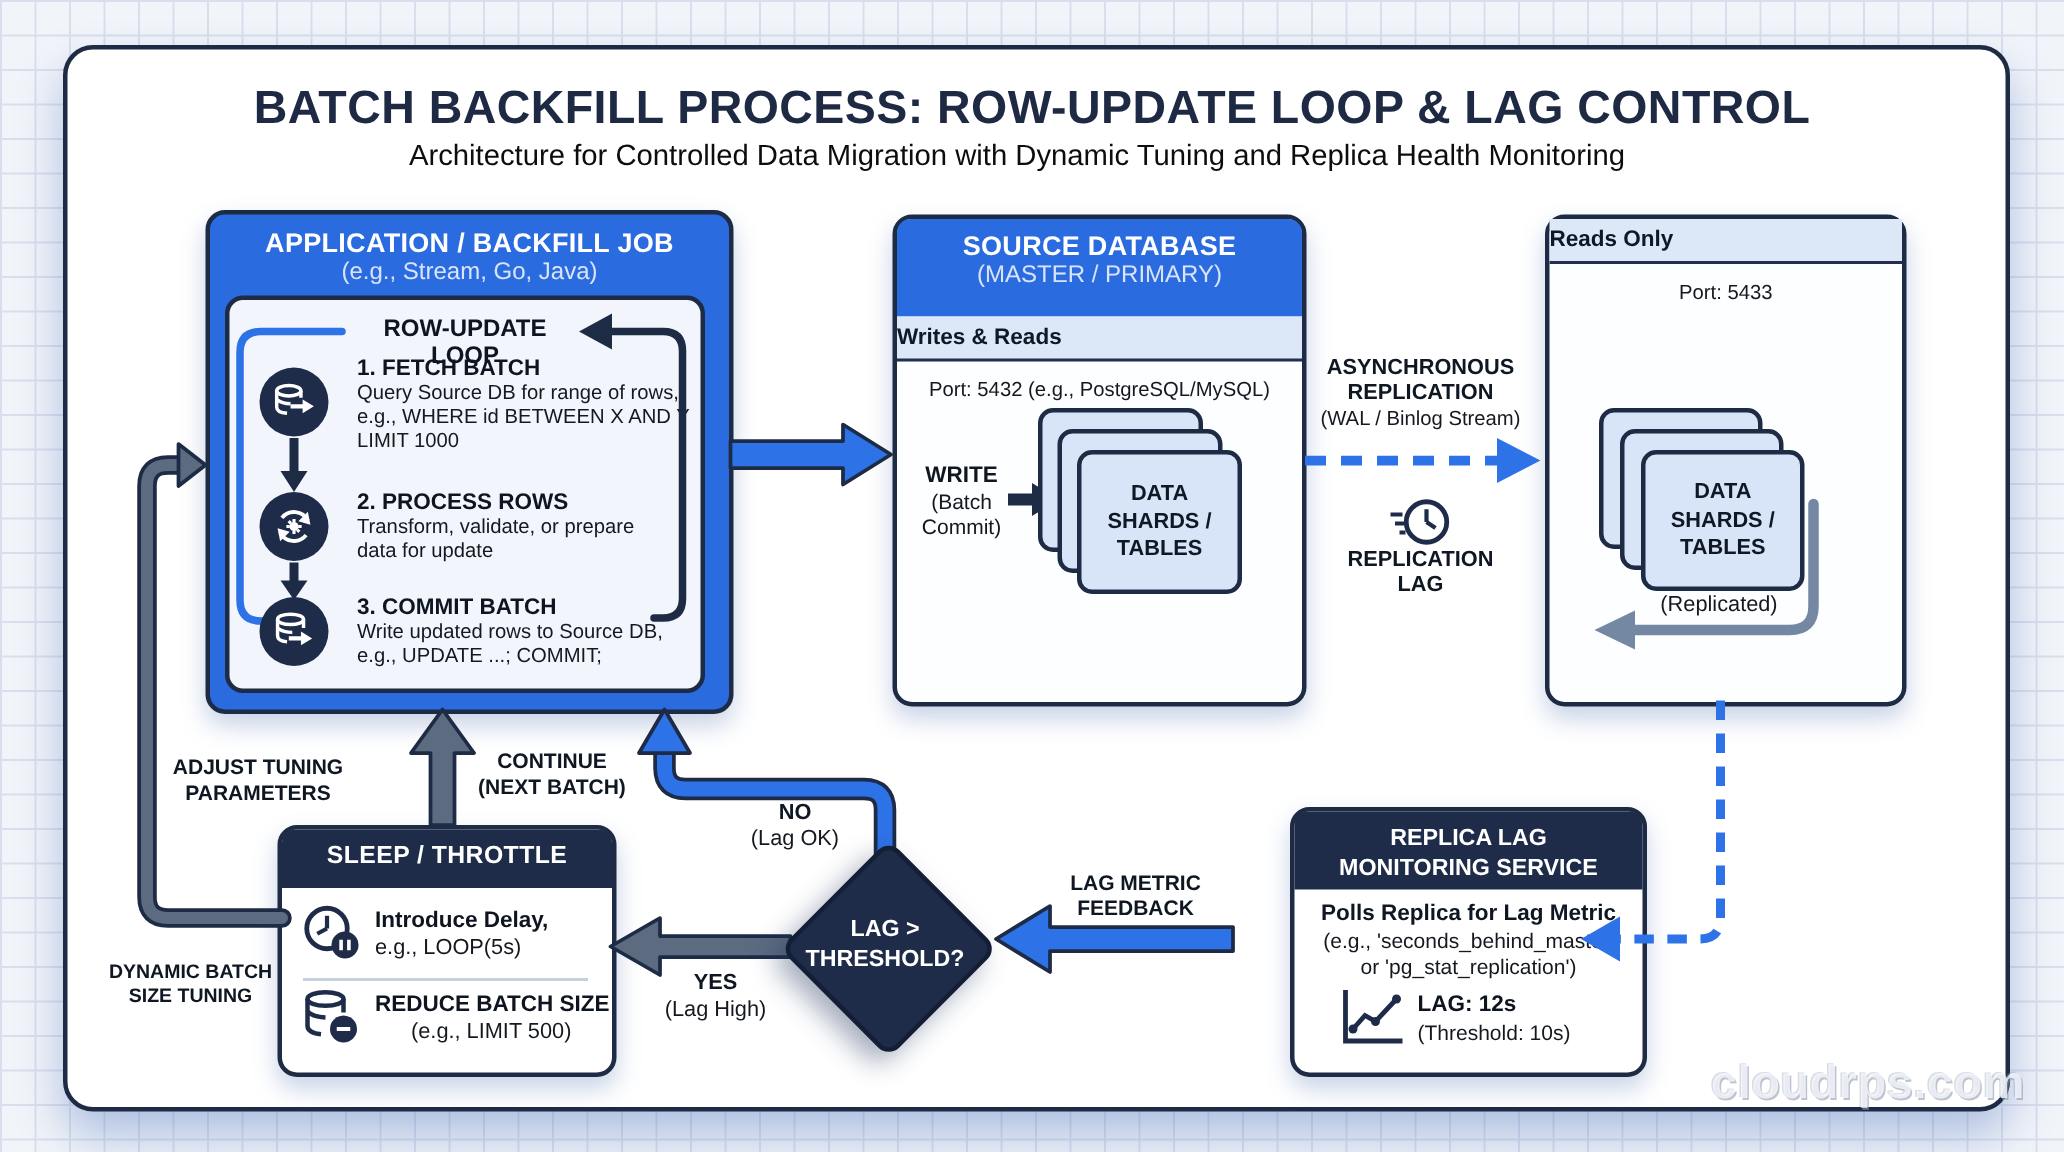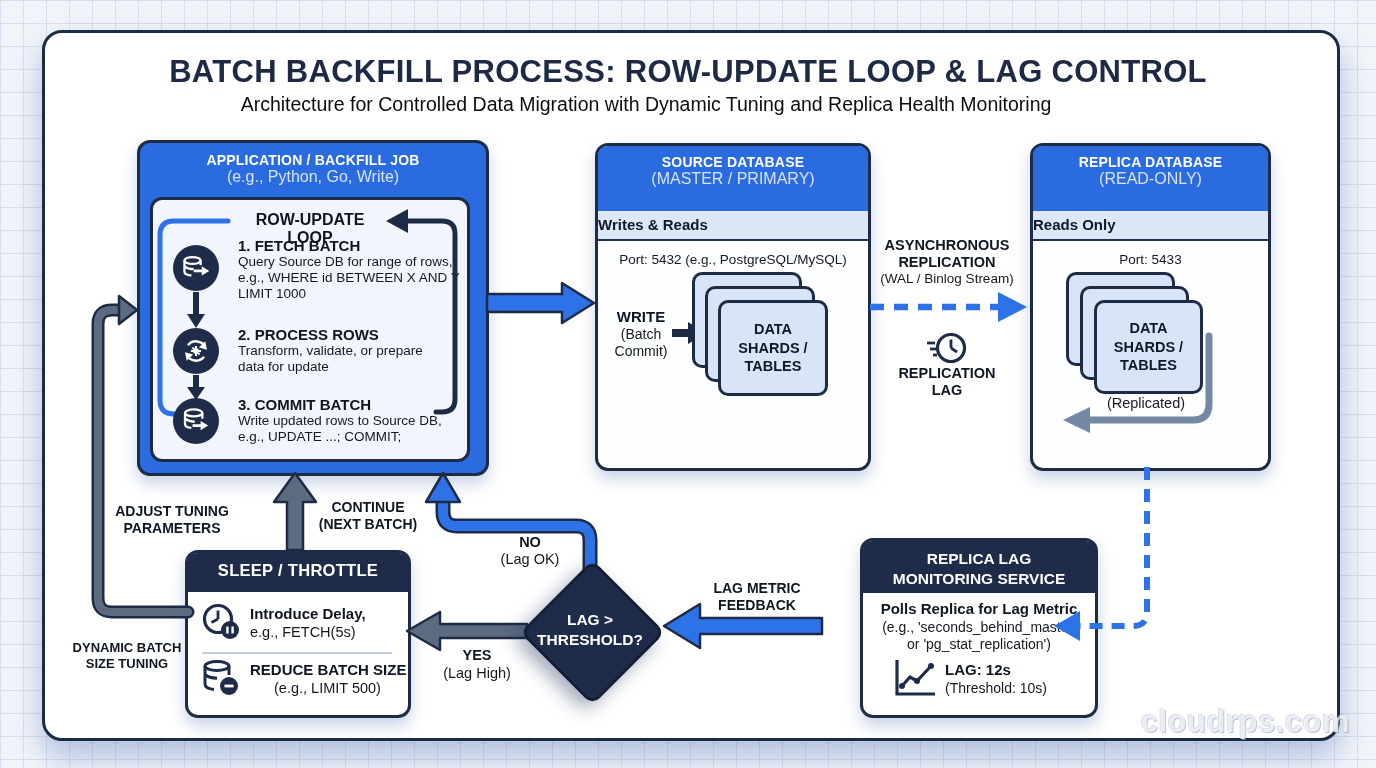--- a/index.html
+++ b/index.html
@@ -8,24 +8,24 @@
     background-color:#f1f4f9;
     background-image:linear-gradient(#d8dfec 1px, transparent 1px),
                      linear-gradient(90deg,#d8dfec 1px, transparent 1px);
     background-size:23px 23px;}
   .abs{position:absolute;}
   .main-frame{left:42px;top:30px;width:1292px;height:705px;background:#ffffff;
     border:3.5px solid #1d2b45;border-radius:20px;box-shadow:0 16px 30px rgba(80,115,190,.4);z-index:1;}
   .z2{z-index:2}.z4{z-index:4}
   .page-title{left:0;top:54px;width:1376px;text-align:center;font-size:31px;font-weight:800;
     color:#1e2a44;letter-spacing:.3px;z-index:2;}
-  .page-subtitle{left:0;top:93px;width:1292px;text-align:center;font-size:19.5px;color:#0d0d0d;z-index:2;}
+  .page-subtitle{left:0;top:93px;width:1292px;text-align:center;font-size:19.5px;color:#0d0d0d;z-index:2;padding-left:32px;}
   .box{border:3px solid #1d2b45;border-radius:13px;box-shadow:0 8px 16px rgba(90,120,180,.33);}
   .blue-hd{background:#2b6be0;color:#fff;text-align:center;}
-  .hd-line1{font-weight:bold;font-size:14px;letter-spacing:.2px;}
+  .hd-line1{font-weight:bold;font-size:18px;letter-spacing:.2px;}
   .hd-line2{font-size:16px;color:#d9e4fa;}
   .band{background:#dce8f8;border-bottom:2.5px solid #22304d;text-align:left;
     font-weight:bold;font-size:15px;color:#101826;padding-top:5px;height:23px;}
   .port{ text-align:center;font-size:13.5px;color:#14181f;}
   .card{border:3px solid #1d2b45;border-radius:10px;background:#d8e5f8;}
   .card-label{font-weight:bold;font-size:14.5px;color:#101826;text-align:center;line-height:1.3;}
   .lbl-b{font-weight:bold;color:#0f1722;text-align:center;line-height:1.25;}
   .lbl-r{color:#15191f;text-align:center;line-height:1.25;}
   .inner-panel{background:#f2f6fc;border:3px solid #1d2b45;border-radius:12px;}
   .step-title{font-weight:bold;font-size:15px;color:#0e1520;}
@@ -47,21 +47,21 @@
 <div class="canvas">
 
   <div class="abs main-frame"></div>
 
   <div class="abs page-title">BATCH BACKFILL PROCESS: ROW-UPDATE LOOP &amp; LAG CONTROL</div>
   <div class="abs page-subtitle">Architecture for Controlled Data Migration with Dynamic Tuning and Replica Health Monitoring</div>
 
   <div class="abs box z2" style="left:137px;top:140px;width:346px;height:330px;background:#2b6be0;">
     <div class="abs" style="left:0;top:9px;width:100%;text-align:center;color:#fff;">
       <div class="hd-line1">APPLICATION / BACKFILL JOB</div>
-      <div class="hd-line2">(e.g., Python, Go, Write)</div>
+      <div class="hd-line2">(e.g., Stream, Go, Java)</div>
     </div>
     <div class="abs inner-panel" style="left:10px;top:54px;width:314px;height:259px;"></div>
   </div>
   <div class="abs z4" style="left:240px;top:211px;width:140px;text-align:center;font-weight:bold;font-size:16px;color:#0e1520;">ROW-UPDATE LOOP</div>
 
   <div class="abs icon-circle" style="left:173px;top:245px;">
     <svg width="30" height="30" viewBox="0 0 26 26">
       <ellipse cx="10" cy="6.5" rx="7" ry="3" fill="none" stroke="#fff" stroke-width="2"></ellipse>
       <path d="M3,6.5 V16 Q3,19 9,19.5" fill="none" stroke="#fff" stroke-width="2"></path>
       <path d="M17,6.5 V10.5" fill="none" stroke="#fff" stroke-width="2"></path>
@@ -142,24 +142,20 @@
       <line x1="26" y1="21" x2="32" y2="25" stroke="#1e2c4a" stroke-width="2.8"></line>
       <line x1="2" y1="16" x2="10" y2="16" stroke="#1e2c4a" stroke-width="2.8"></line>
       <line x1="5" y1="22" x2="11" y2="22" stroke="#1e2c4a" stroke-width="2.8"></line>
       <line x1="8" y1="28" x2="12" y2="28" stroke="#1e2c4a" stroke-width="2.8"></line>
     </svg>
   </div>
   <div class="abs lbl-b" style="left:872px;top:364px;width:150px;font-size:14.5px;z-index:2;">REPLICATION</div>
   <div class="abs lbl-b" style="left:872px;top:381px;width:150px;font-size:14.5px;z-index:2;">LAG</div>
 
   <div class="abs box z2" style="left:1030px;top:143px;width:235px;height:322px;background:#fdfeff;">
-    <div class="blue-hd" style="height:57px;border-radius:9px 9px 0 0;padding-top:8px;">
-      <div class="hd-line1">REPLICA DATABASE</div>
-      <div class="hd-line2">(READ-ONLY)</div>
-    </div>
     <div class="band">Reads Only</div>
     <div class="port" style="margin-top:11px;">Port: 5433</div>
   </div>
   <div class="abs card z4" style="left:1066px;top:272px;width:103px;height:88px;"></div>
   <div class="abs card z4" style="left:1080px;top:286px;width:103px;height:88px;"></div>
   <div class="abs card z4" style="left:1094px;top:300px;width:103px;height:88px;display:flex;align-items:center;justify-content:center;">
     <div class="card-label" style="width:90px;">DATA SHARDS / TABLES</div>
   </div>
   <div class="abs lbl-r" style="left:1066px;top:394px;width:160px;font-size:14.5px;z-index:2;">(Replicated)</div>
 
@@ -169,21 +165,21 @@
       <svg width="42" height="42" viewBox="0 0 42 42">
         <circle cx="18" cy="18" r="13.5" fill="none" stroke="#1e2c4a" stroke-width="3.2"></circle>
         <line x1="18" y1="18" x2="18" y2="9.5" stroke="#1e2c4a" stroke-width="2.8"></line>
         <line x1="18" y1="18" x2="11.5" y2="21.5" stroke="#1e2c4a" stroke-width="2.8"></line>
         <circle cx="30" cy="29" r="9" fill="#1e2c4a"></circle>
         <line x1="27.4" y1="25.5" x2="27.4" y2="32.5" stroke="#fff" stroke-width="2.4"></line>
         <line x1="32.6" y1="25.5" x2="32.6" y2="32.5" stroke="#fff" stroke-width="2.4"></line>
       </svg>
     </div>
     <div class="abs" style="left:62px;top:52px;font-weight:bold;font-size:15px;color:#0e1520;">Introduce Delay,</div>
-    <div class="abs" style="left:62px;top:71px;font-size:14.5px;color:#15191f;">e.g., FETCH(5s)</div>
+    <div class="abs" style="left:62px;top:71px;font-size:14.5px;color:#15191f;">e.g., LOOP(5s)</div>
     <div class="abs divider" style="left:14px;top:99px;width:190px;"></div>
     <div class="abs" style="left:12px;top:104px;">
       <svg width="42" height="42" viewBox="0 0 42 42">
         <ellipse cx="17" cy="9" rx="12" ry="4.5" fill="none" stroke="#1e2c4a" stroke-width="3"></ellipse>
         <path d="M5,9 V27 Q5,31.5 14,32.5" fill="none" stroke="#1e2c4a" stroke-width="3"></path>
         <path d="M29,9 V18" fill="none" stroke="#1e2c4a" stroke-width="3"></path>
         <path d="M5,17.5 Q9,21 17,21.3" fill="none" stroke="#1e2c4a" stroke-width="3"></path>
         <circle cx="29" cy="29" r="9" fill="#1e2c4a"></circle>
         <line x1="24.5" y1="29" x2="33.5" y2="29" stroke="#fff" stroke-width="2.8"></line>
       </svg>

